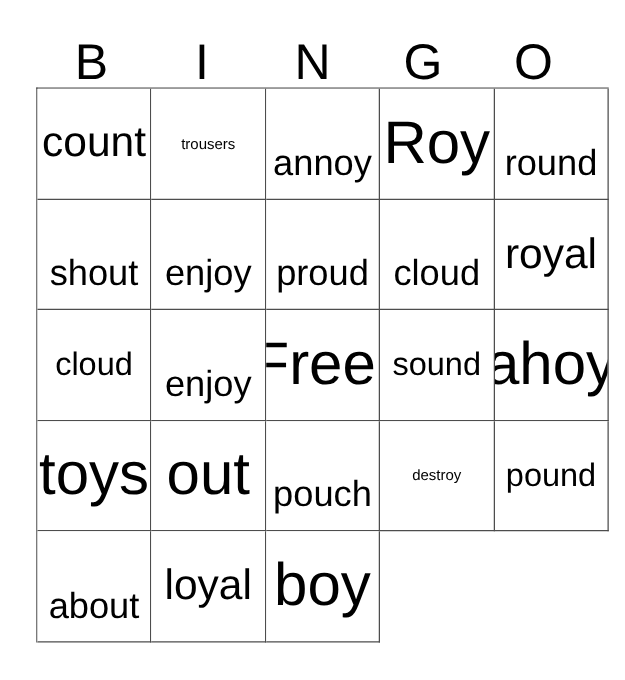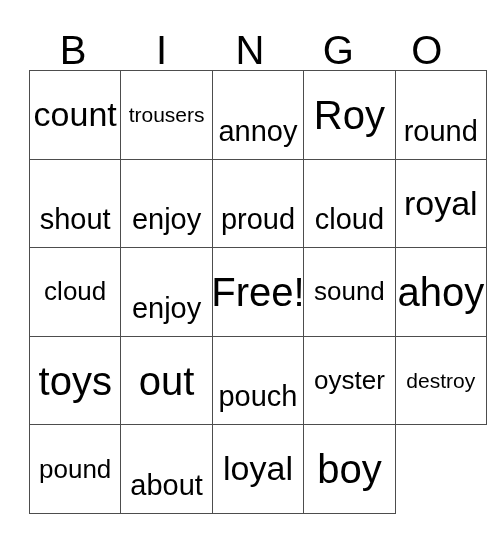--- a/index.html
+++ b/index.html
@@ -70,25 +70,25 @@
   }
   .cell-text {
     display: block;
     text-align: center;
     line-height: 1.05;
     white-space: nowrap;
     color: #000000;
   }
 
   
-  .fs-xl { font-size: 40px; }
+  .fs-xl { font-size: 48px; }
   .fs-lg { font-size: 34px; }
   .fs-md { font-size: 29px; margin-top: 32px; }
   .fs-sm { font-size: 26px; }
-  .fs-xs { font-size: 21px; }
+  .fs-xs { font-size: 12px; }
 </style>
 </head>
 <body>
 
 <div id="card">
 
   <div id="header">
     <div class="header-cell">B</div>
     <div class="header-cell">I</div>
     <div class="header-cell">N</div>
@@ -149,23 +149,20 @@
     <div class="cell">
       <span class="cell-text fs-xl">toys</span>
     </div>
     <div class="cell">
       <span class="cell-text fs-xl">out</span>
     </div>
     <div class="cell">
       <span class="cell-text fs-md">pouch</span>
     </div>
     <div class="cell">
-      <span class="cell-text fs-sm">oyster</span>
-    </div>
-    <div class="cell">
       <span class="cell-text fs-xs">destroy</span>
     </div>
 
     <div class="cell">
       <span class="cell-text fs-sm">pound</span>
     </div>
     <div class="cell">
       <span class="cell-text fs-md">about</span>
     </div>
     <div class="cell">

